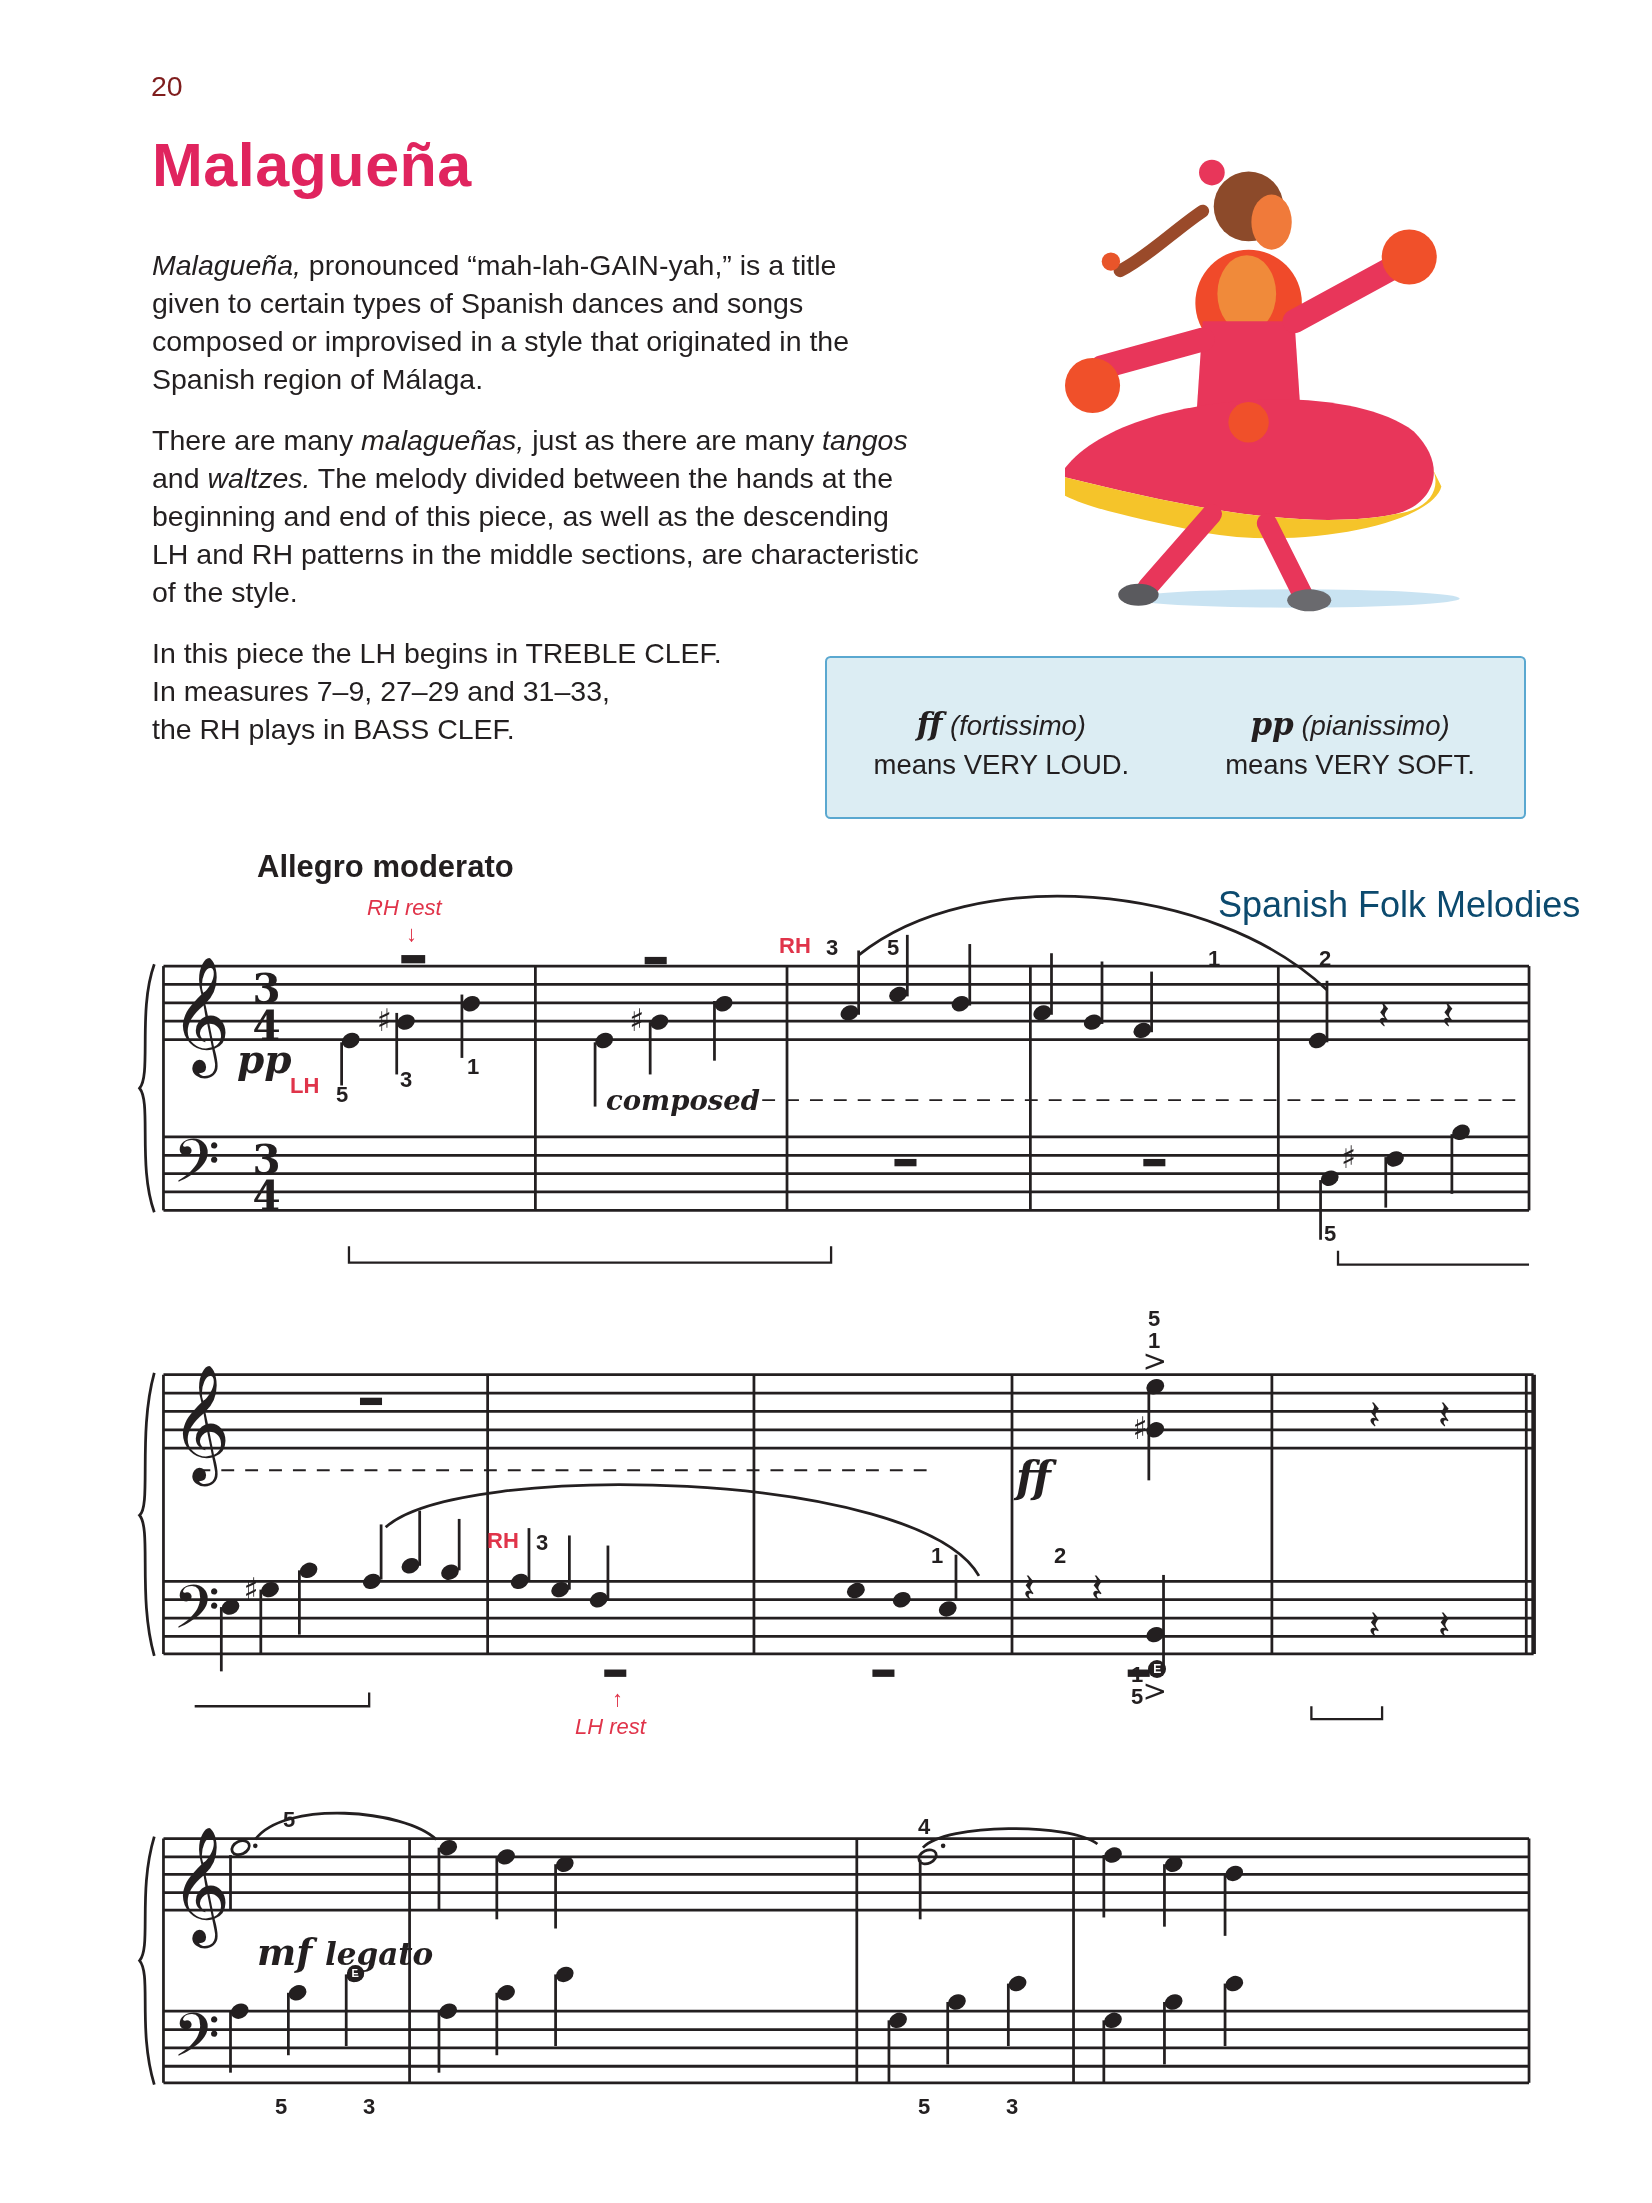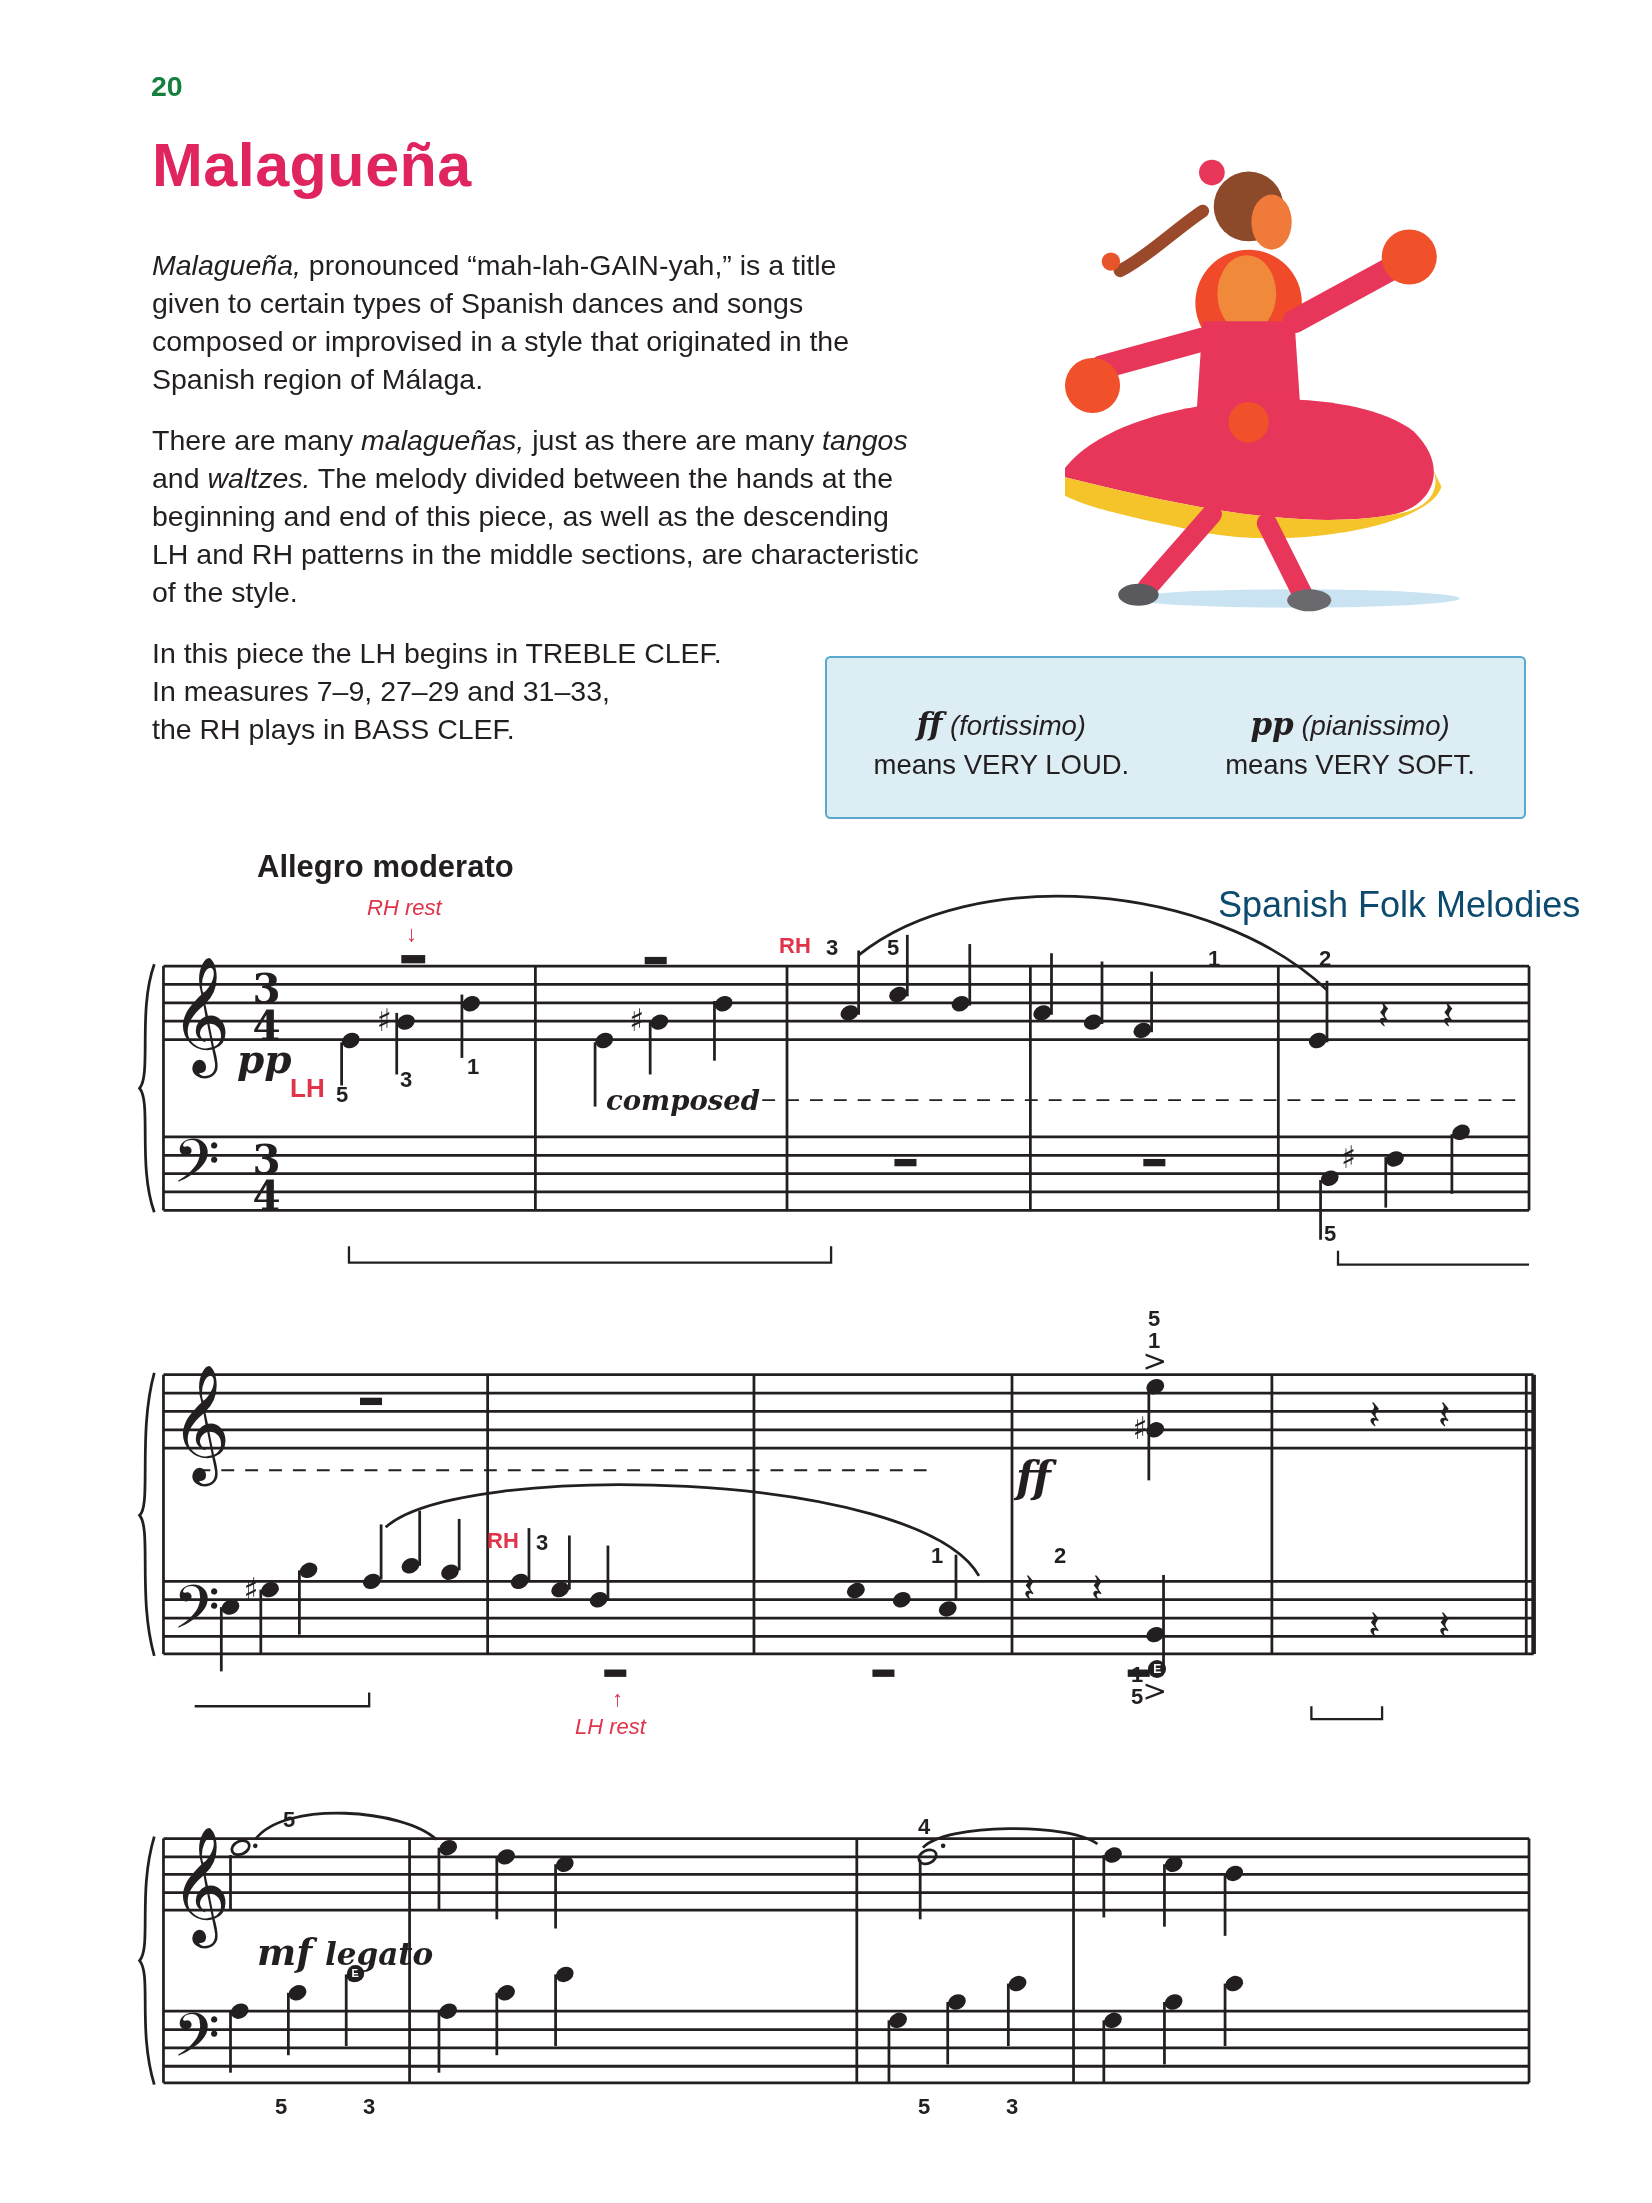--- a/index.html
+++ b/index.html
@@ -1,19 +1,19 @@
 <!DOCTYPE html>
 <html style="font-size:14.7px"><head>
   <meta charset="utf-8">
   <style>
     html, body { margin: 0; padding: 0; background: #ffffff; }
     body { width: 1653px; height: 2204px; position: relative; overflow: hidden;
            font-family: "Liberation Sans", sans-serif; color: #231f20; }
     .abs { position: absolute; }
-    .page-number { left: 151px; top: 70px; font-size: 28.5px; color: #15803d; font-weight: bold; }
+    .page-number { left: 151px; top: 70px; font-size: 28.5px; color: #7f1d1d; }
     .title { left: 152px; top: 130px; font-size: 61px; font-weight: bold; color: #e0245e; letter-spacing: 0.5px; }
     .para { left: 152px; width: 790px; font-size: 28.5px; line-height: 38px; color: #231f20; }
     .para i { font-style: italic; }
     .dyn-box { left: 825px; top: 656px; width: 701px; height: 163px; background: #dcedf3;
                border: 2.8px solid #5aa8d0; border-radius: 5.5px; box-sizing: border-box; }
     .dyn-box .hd { position: absolute; left: 0; right: 0; top: 18.4px; text-align: center; font-size: 27.5px; font-weight: bold; color: #231f20; }
     .dyn-col { position: absolute; top: 47px; width: 312px; text-align: center; font-size: 27.5px; line-height: 39px; color: #231f20; }
     .dyn-sym { font-family: "DejaVu Serif", serif; font-style: italic; font-weight: bold; font-size: 31px; }
     .dyn-paren { font-style: italic; }
     .tempo { left: 257px; top: 849px; font-size: 31px; font-weight: bold; color: #231f20; }
@@ -327,21 +327,21 @@
     <text x="1566" y="1785" font-size="44">𝄽</text>
 
     <text x="1244" y="1493" font-size="32">&gt;</text>
     <text x="1244" y="1852" font-size="32">&gt;</text>
   </g>
 </svg>
 
 <div class="abs red-lbl" style="left:367px; top:895px; font-size:22px; font-style:italic;">RH rest</div>
 <div class="abs red-lbl" style="left:406px; top:921px; font-size:22px;">↓</div>
 <div class="abs" style="left:237px; top:1036px; font-family:'DejaVu Serif',serif; font-style:italic; font-weight:bold; font-size:39px;">pp</div>
-<div class="abs red-lbl" style="left:290px; top:1073px; font-size:26px; font-weight:bold;">LH</div>
+<div class="abs red-lbl" style="left:290px; top:1073px; font-size:22px; font-weight:bold;">LH</div>
 <div class="abs" style="left:336px; top:1082px; font-size:22px; font-weight:bold;">5</div>
 <div class="abs" style="left:400px; top:1067px; font-size:22px; font-weight:bold;">3</div>
 <div class="abs" style="left:467px; top:1054px; font-size:22px; font-weight:bold;">1</div>
 <div class="abs" style="left:606px; top:1084px; font-family:'DejaVu Serif',serif; font-style:italic; font-weight:bold; font-size:27.5px;">composed</div>
 <div class="abs red-lbl" style="left:779px; top:933px; font-size:22px; font-weight:bold;">RH</div>
 <div class="abs" style="left:826px; top:935px; font-size:22px; font-weight:bold;">3</div>
 <div class="abs" style="left:887px; top:935px; font-size:22px; font-weight:bold;">5</div>
 <div class="abs" style="left:1208px; top:946px; font-size:22px; font-weight:bold;">1</div>
 <div class="abs" style="left:1319px; top:946px; font-size:22px; font-weight:bold;">2</div>
 <div class="abs" style="left:1324px; top:1221px; font-size:22px; font-weight:bold;">5</div>

